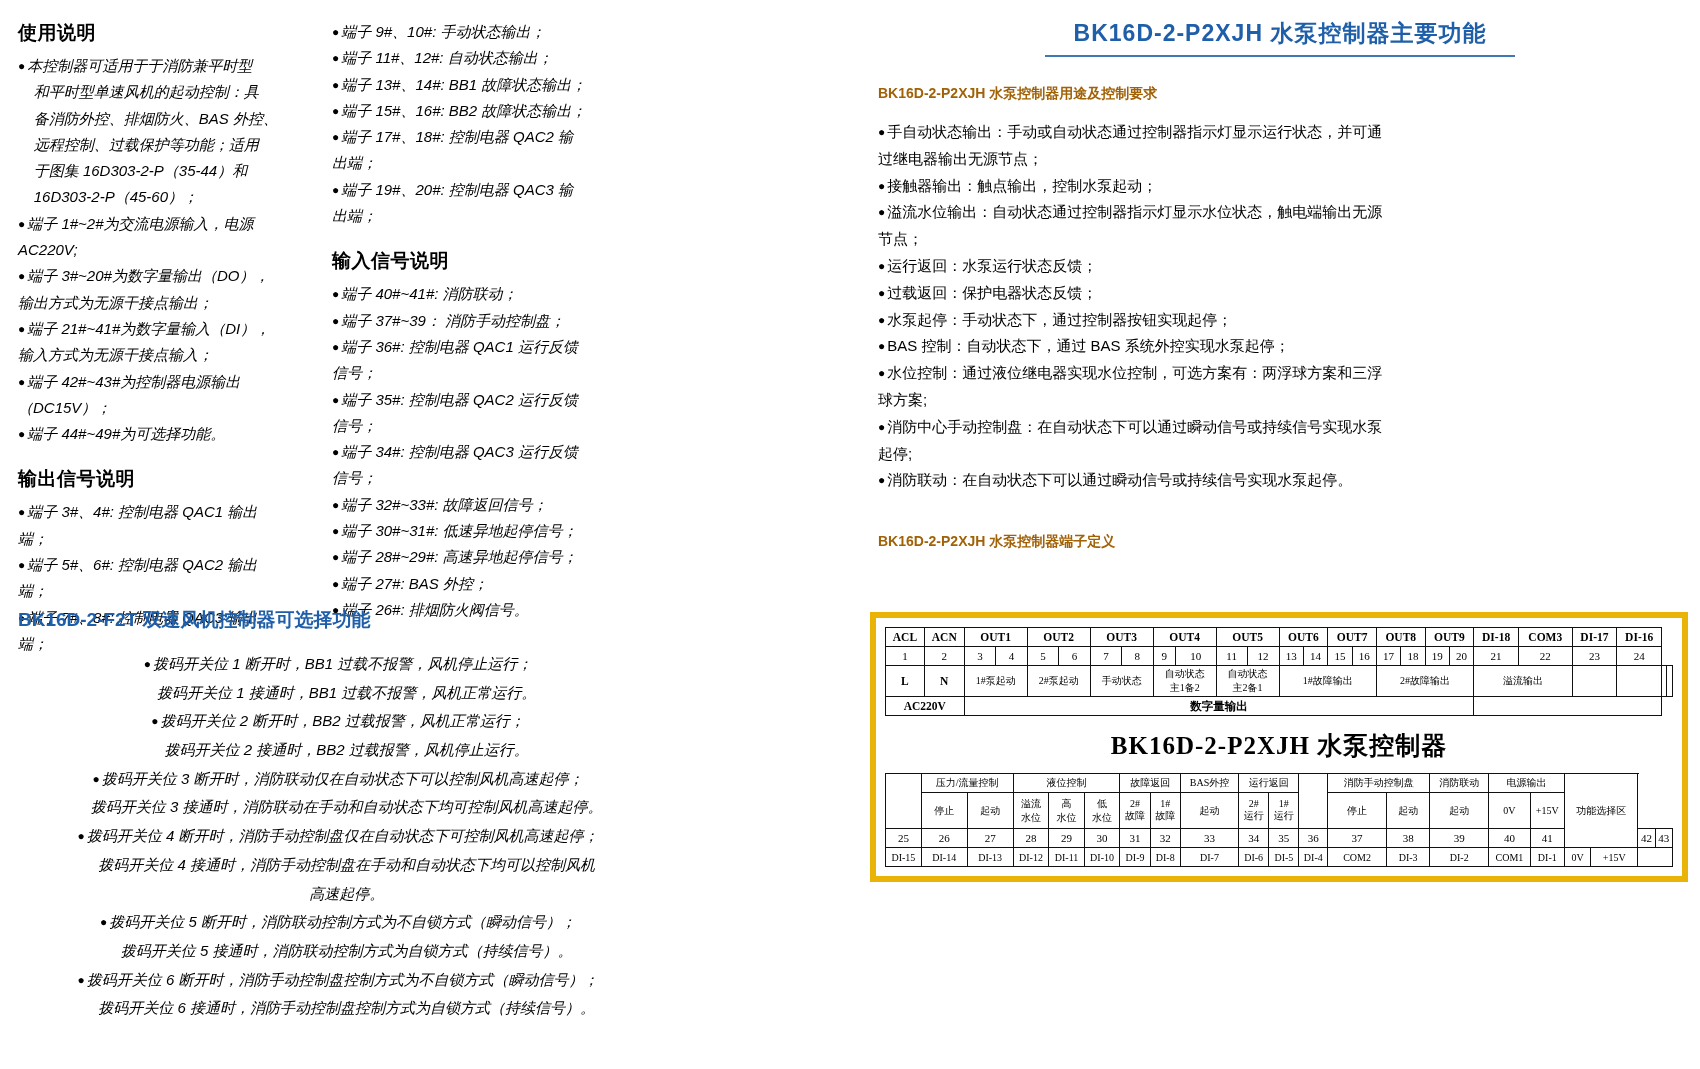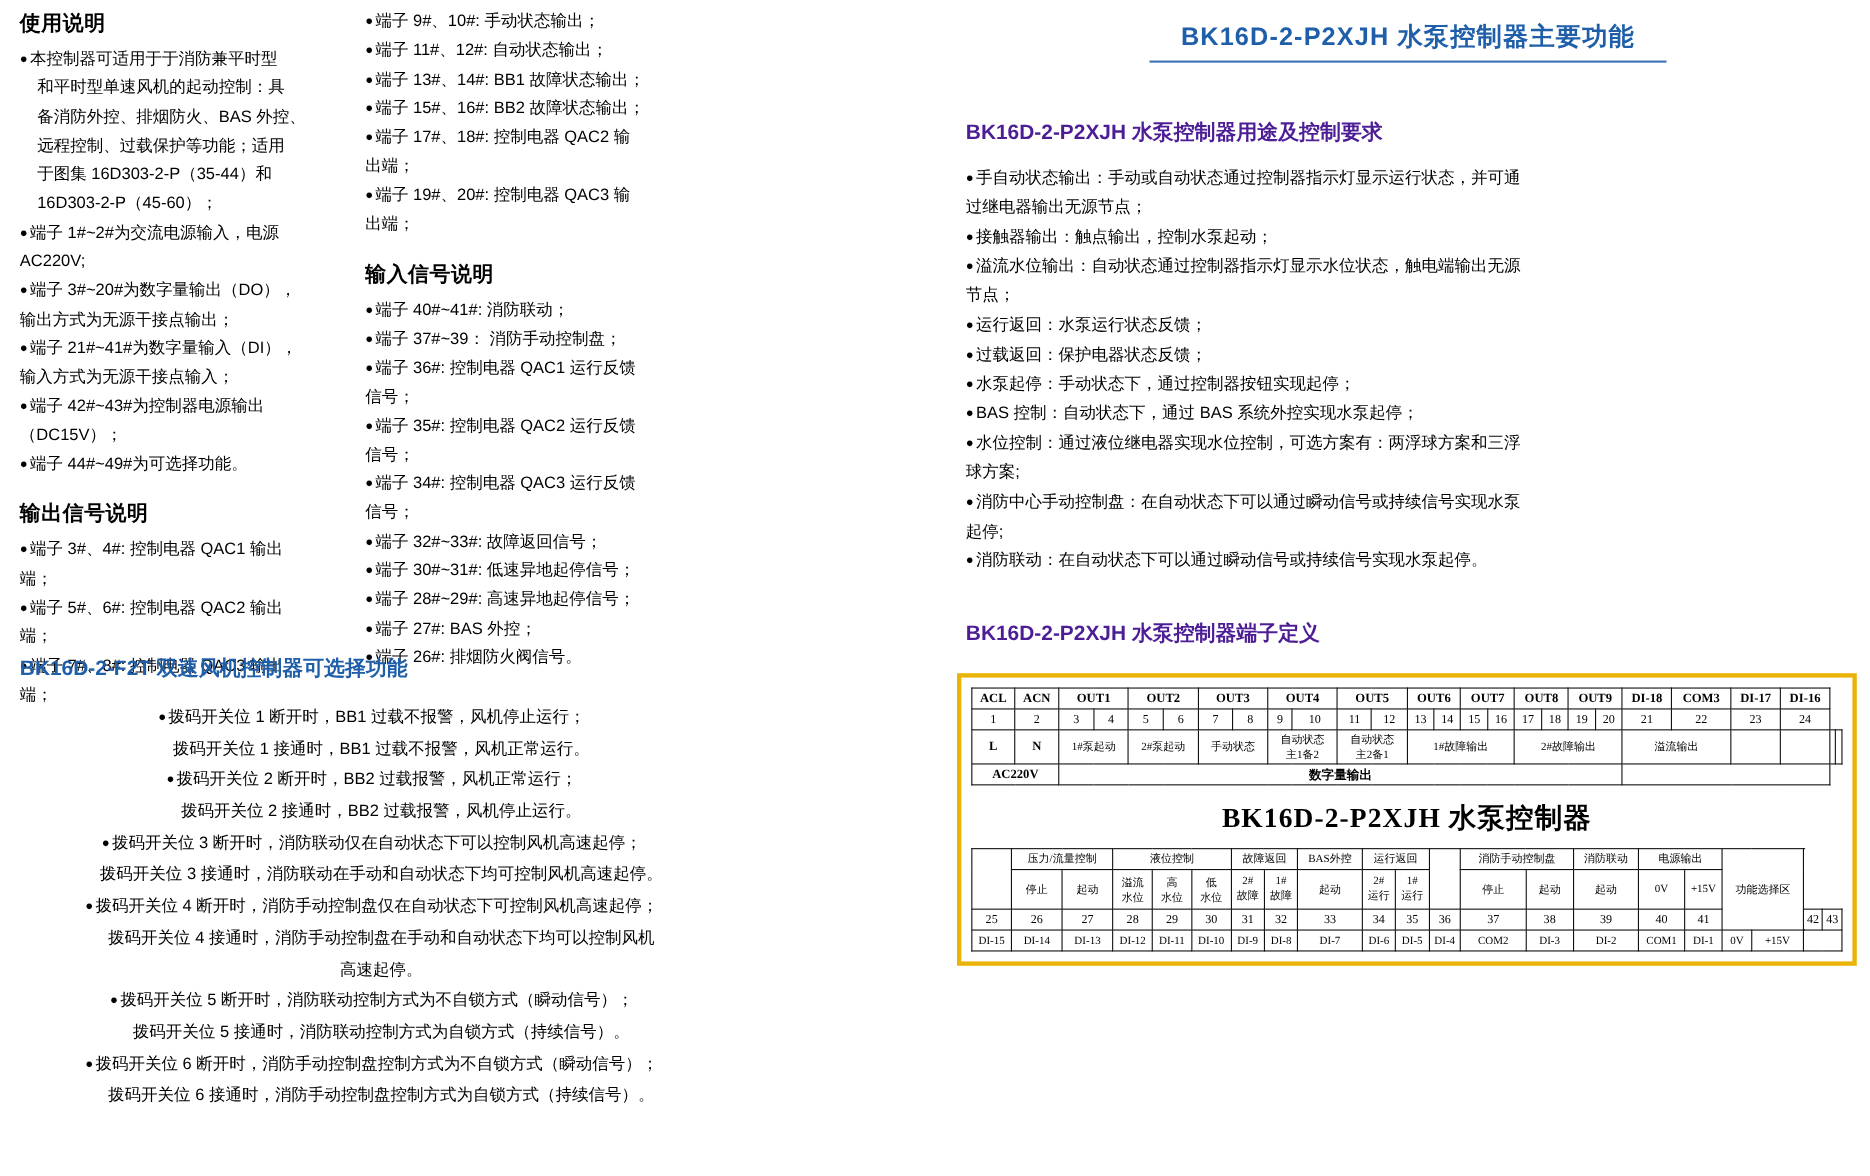--- a/index.html
+++ b/index.html
@@ -8,57 +8,57 @@
     width:1700px; height:1069px;
     background:#ffffff;
     font-family:"Liberation Sans","DejaVu Sans",sans-serif;
     color:#000000;
     position:relative;
     overflow:hidden;
   }
   .page { position:relative; width:1700px; height:1069px; }
 
   
-  .left-area { position:absolute; left:0; top:0; width:700px; height:926px; }
+  .left-area { position:absolute; left:0; top:12px; width:700px; height:926px; }
   .col-a { position:absolute; left:18px; top:8px; width:310px; }
   .col-b { position:absolute; left:332px; top:8px; width:300px; }
 
   h2.sec {
     font-size:19px; font-weight:bold; margin:0 0 8px 0; letter-spacing:0.5px;
   }
   .bullets { font-size:15px; line-height:1.62; }
-  .bullets p { margin:0 0 2px 0; text-indent:0; }
+  .bullets p { margin:0 0 2px 0; text-indent:0;font-style:italic; }
   .bullets p.ind { text-indent:1.05em; }
   .dot::before { content:"\25CF"; font-size:12px; margin-right:2px; position:relative; top:-1px; }
   .gap-m { height:18px; }
 
   
   .lower { position:absolute; left:18px; top:595px; width:640px; }
   .lower h2 { font-size:19px; font-weight:bold; color:#1f5fa9; margin:0 0 18px 0; }
   .lower .bullets { font-size:15px; line-height:1.78;text-align:center; }
   .lower .bullets p.sub { text-indent:1.15em; }
   .note { margin-top:6px; font-size:15px; }
 
   
   .right-area { position:absolute; left:860px; top:0; width:840px; height:1069px; }
   .title-main {
     text-align:center; color:#1f5fa9; font-size:23px; font-weight:bold;
     margin:18px 0 0 0; letter-spacing:1px;
   }
   .title-rule { width:470px; height:2px; background:#1f5fa9; margin:6px auto 0 auto; opacity:.85; }
   .sub-head {
-    color:#4c1d95; font-size:19px; font-weight:bold; margin:50px 0 16px 18px;
+    color:#a16207; font-size:14px; font-weight:bold; margin:28px 0 16px 18px;
   }
   .right-body { font-size:15px; line-height:1.72; margin:0 18px 0 18px; }
   .right-body p { margin:0 0 1px 0; }
   .right-body p.cont { text-indent:0; }
 
   
   .term-wrap { position:absolute; left:10px; top:612px; width:818px; }
-  .term-outer { border:4px solid #eab308; padding:9px; }
+  .term-outer { border:6px solid #eab308; padding:9px; }
   table.t { border-collapse:collapse; width:100%; font-family:"Liberation Serif","DejaVu Serif",serif; }
   table.t td { border:1px solid #111; text-align:center; vertical-align:middle; font-size:11px; padding:1px 0; height:19px; }
   table.t td.h { font-weight:bold; font-size:11.5px; }
   table.t td.sm { font-size:10px; }
   .dev-title {
     text-align:center; font-weight:bold; font-size:25px; letter-spacing:1px;
     font-family:"Liberation Serif","DejaVu Serif",serif;
     padding:13px 0 11px 0;
   }
 </style>

